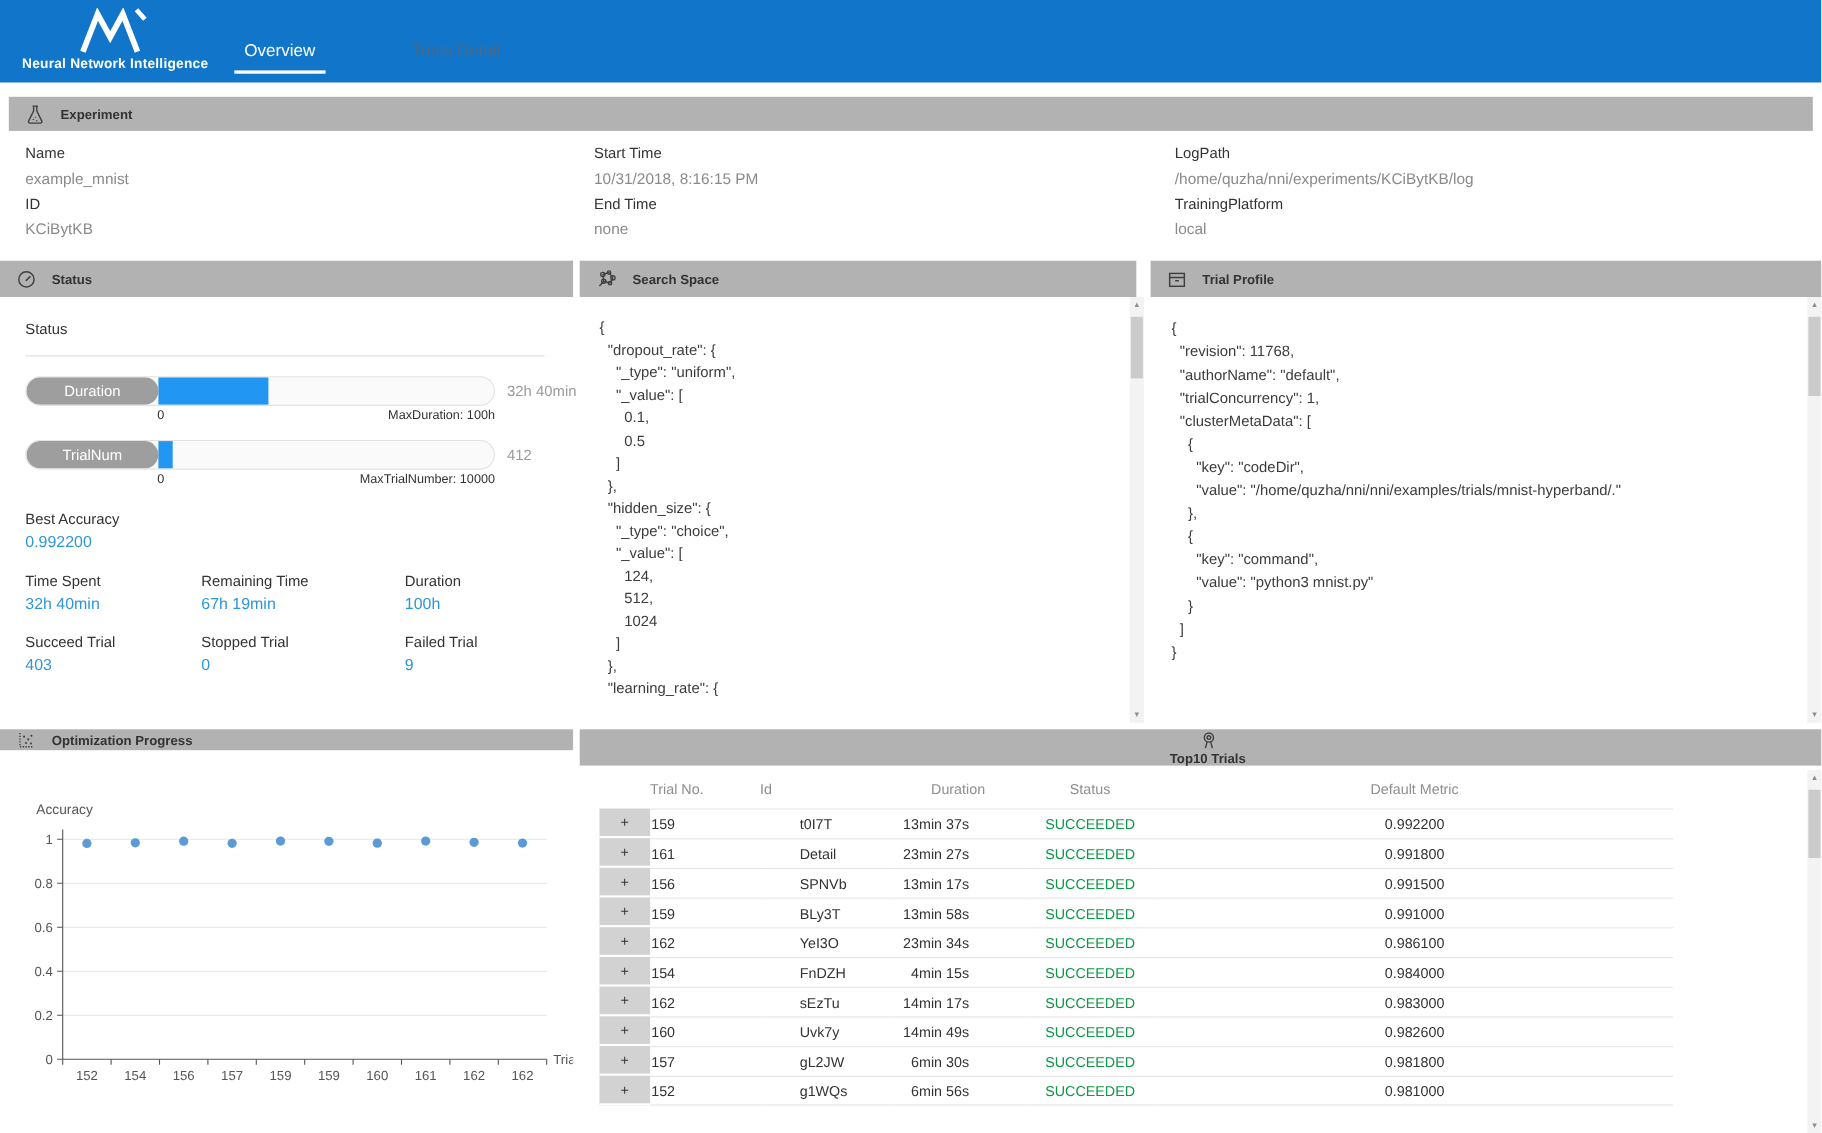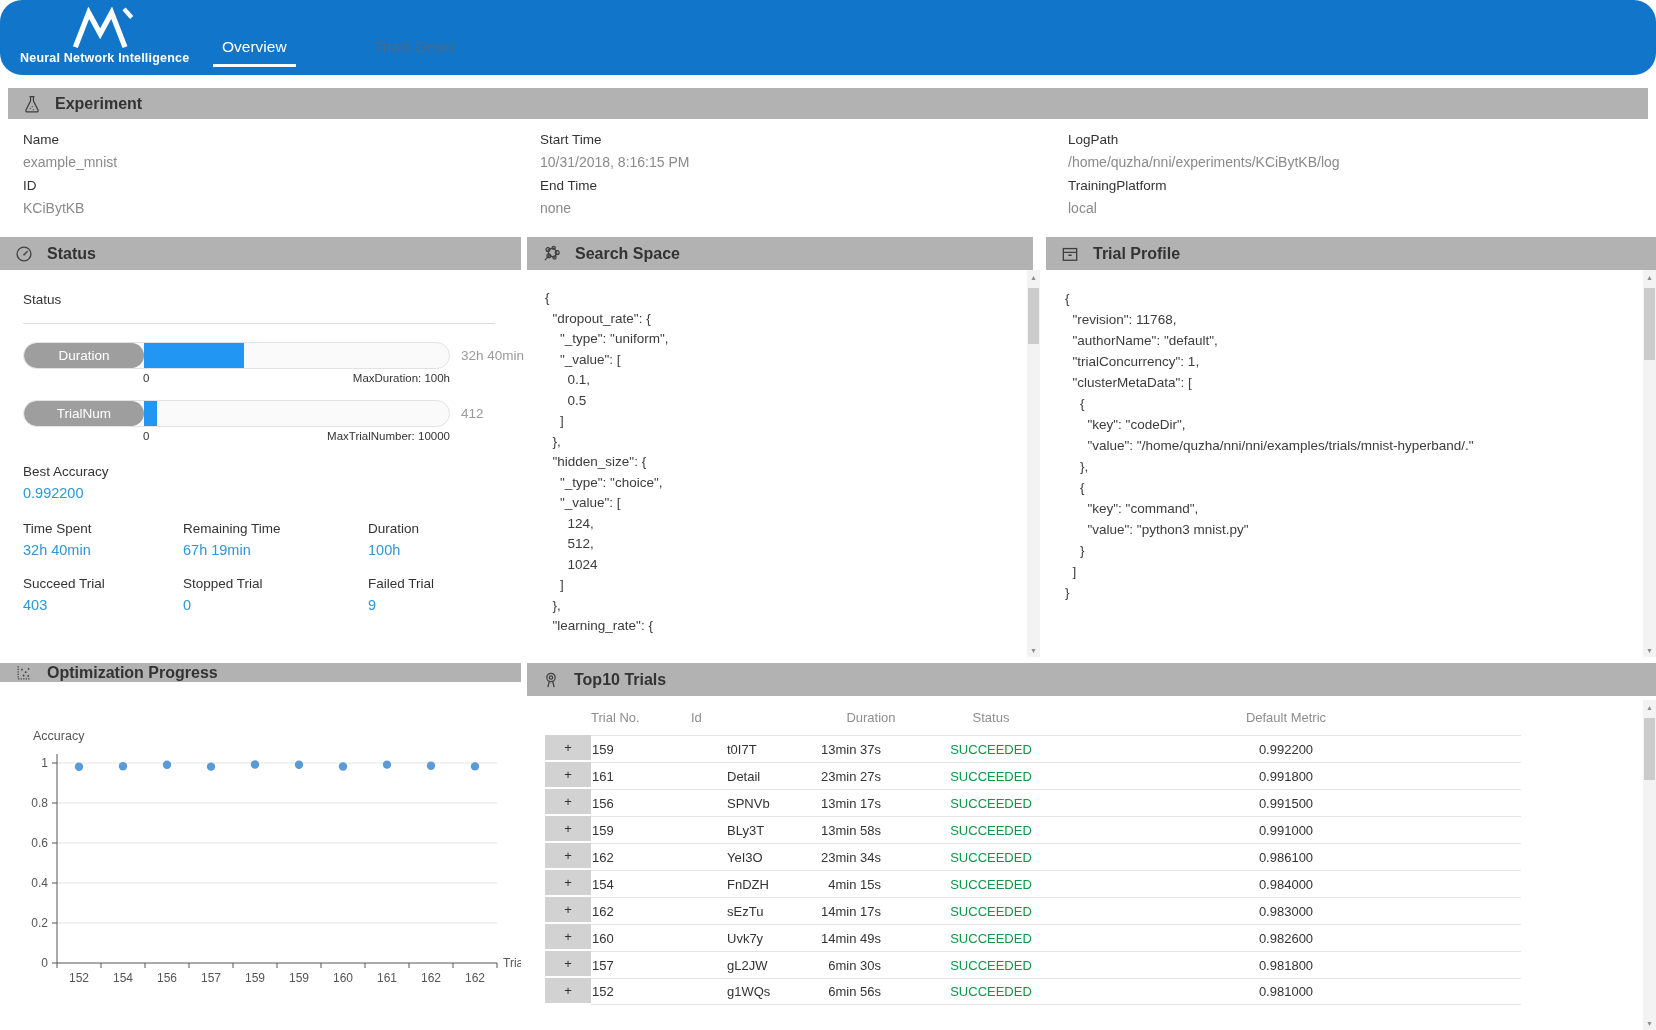--- a/index.html
+++ b/index.html
@@ -1,38 +1,38 @@
 <!DOCTYPE html>
 <html><head>
 <meta charset="utf-8">
 <style>
   html,body { margin:0; padding:0; background:#fff; }
   #root { position:relative; width:1656px; height:1030px; overflow:hidden; background:#fff;
           font-family:"Liberation Sans",sans-serif; color:#333; }
 
   
-  .app-header { position:absolute; left:0; top:0; width:100%; height:75px; background:#1176c9;border-radius:22px; }
+  .app-header { position:absolute; left:0; top:0; width:100%; height:75px; background:#1176c9; }
   .logo-wrap { position:absolute; left:20px; top:7px; width:168px; text-align:center; color:#fff; cursor:pointer; }
   .logo-svg { display:block; margin:0 auto; }
   .brand { font-size:12.5px; font-weight:600; margin-top:2px; letter-spacing:.2px; white-space:nowrap; }
   .tabs { position:absolute; left:213px; top:0; height:75px; display:flex; align-items:flex-end;
           gap:69px; padding-bottom:8px; box-sizing:border-box; }
   .tab { font-size:15.5px; padding:0 9px 8px; color:#476a8d; cursor:pointer; border-bottom:3px solid transparent; }
   .tab.active { color:#fff; border-bottom-color:#fff; }
 
   
   .section-bar { position:absolute; background:#b2b2b2; height:31px; display:flex; align-items:center; }
   .bar-icon { margin-left:14px; display:flex; }
-  .bar-title { margin-left:13px; font-size:16px; font-weight:600; color:#333; white-space:nowrap; }
+  .bar-title { margin-left:13px; font-size:12px; font-weight:600; color:#333; white-space:nowrap; }
   #exp-bar    { left:8px;    top:88px;  width:1640px; }
   #status-bar { left:0;      top:237px; width:521px;  height:33px; }
   #search-bar { left:527px;  top:237px; width:506px;  height:33px; }
   #profile-bar{ left:1046px; top:237px; width:610px;  height:33px; }
   #opt-bar    { left:0;      top:663px; width:521px;  height:19px; }
-  #top10-bar  { left:527px;  top:663px; width:1129px; height:33px; }
+  #top10-bar  { left:527px;  top:663px; width:1129px; height:33px;flex-direction:column; }
 
   
   .exp-col { position:absolute; top:128px; }
   .f-label { font-size:13.5px; color:#333;    height:23px; line-height:23px; white-space:nowrap; }
   .f-value { font-size:14px;   color:#8a8a8a; height:23px; line-height:23px; white-space:nowrap; }
 
   
   #status-content { position:absolute; left:23px; top:292px; width:472px; }
   .status-small-label { font-size:13.5px; color:#333; }
   .status-value { margin-top:5px; font-size:18px; font-weight:600; color:#1486d2; letter-spacing:.3px; }

